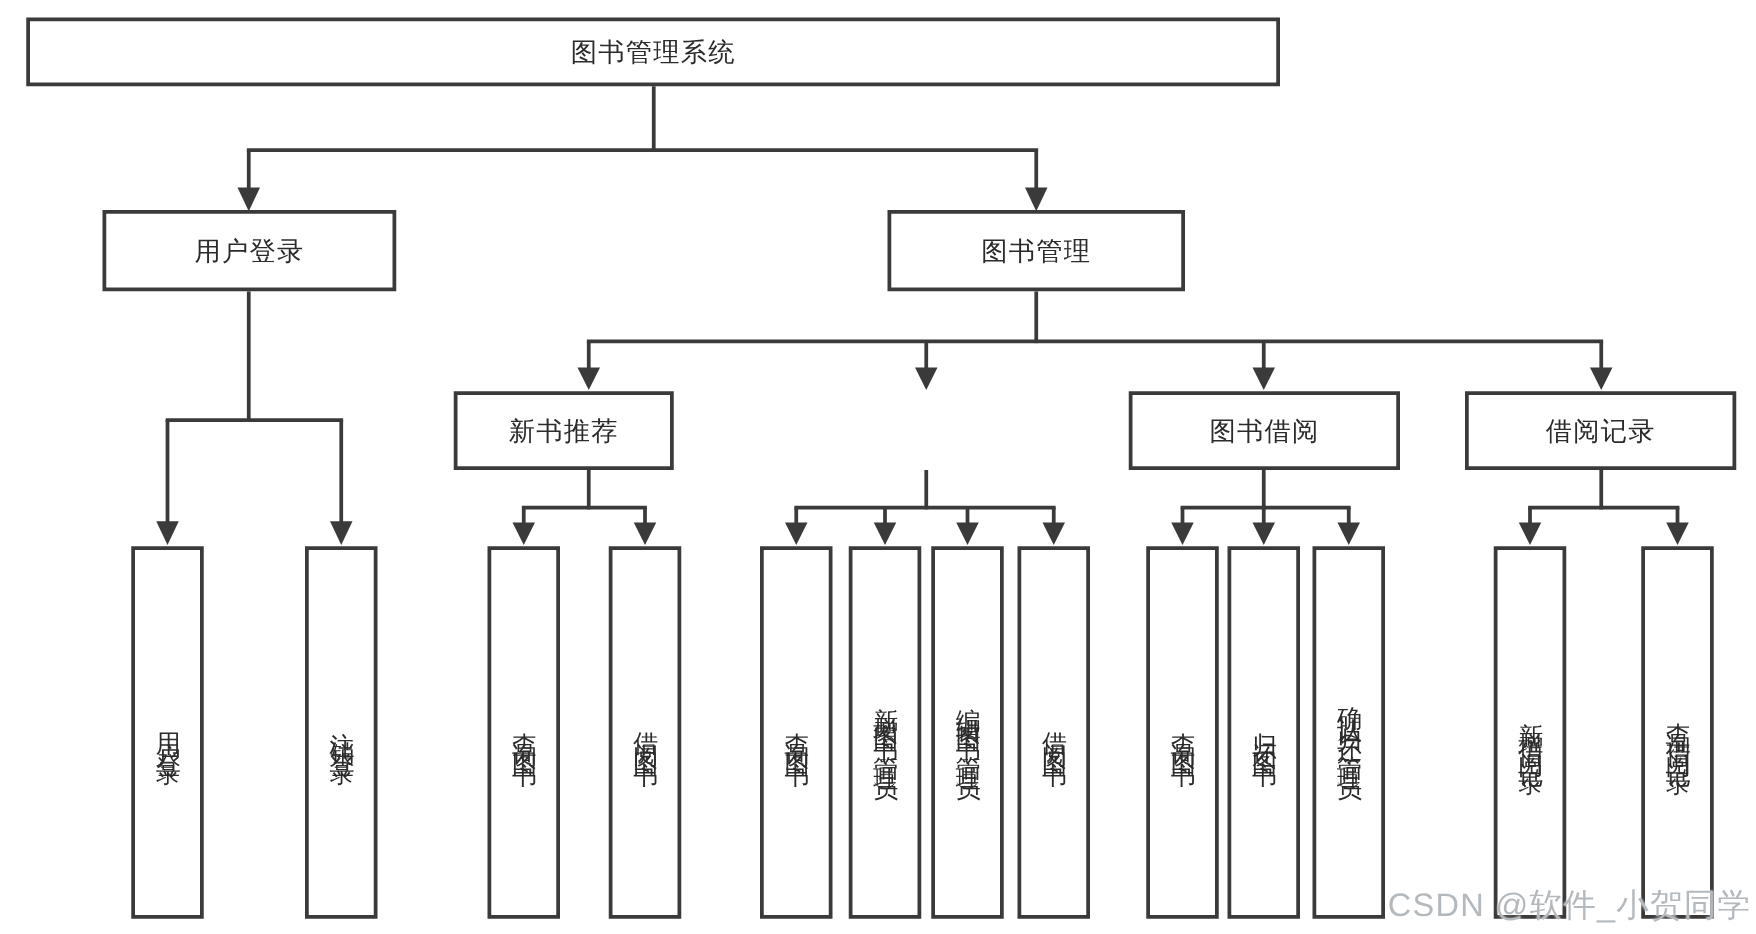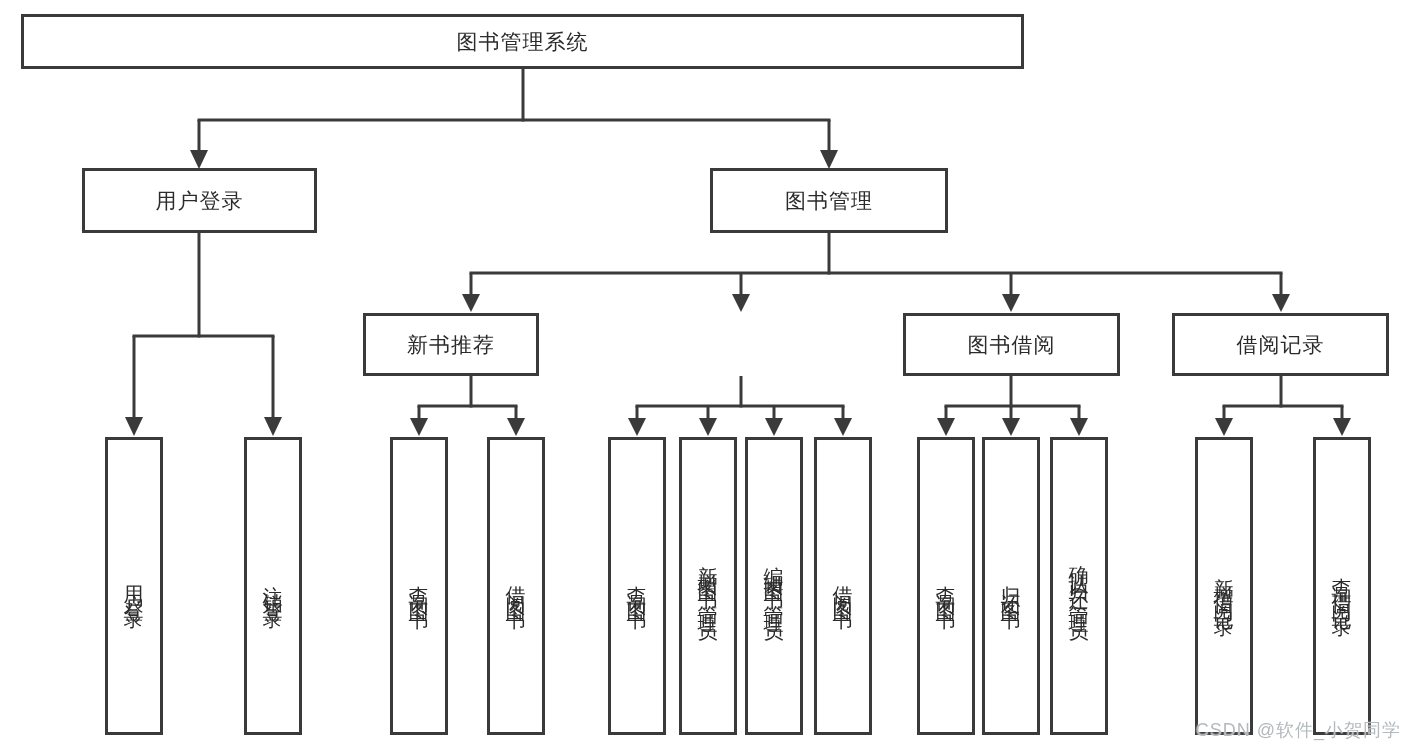--- a/index.html
+++ b/index.html
@@ -42,21 +42,21 @@
     writing-mode:vertical-rl;
     text-orientation:mixed;
     font-size:20px;
     letter-spacing:8px;
     line-height:1;
     white-space:nowrap;
   }
   .watermark{
     position:absolute;
     right:4px;bottom:5px;
-    font-size:18px;
+    font-size:26px;
     color:var(--color-watermark,#b4b9bd);
     text-shadow:0 0 2px #fff;
     letter-spacing:1px;
     pointer-events:none;
   }
 </style>
 </head>
 <body>
 
 <div class="stage">

